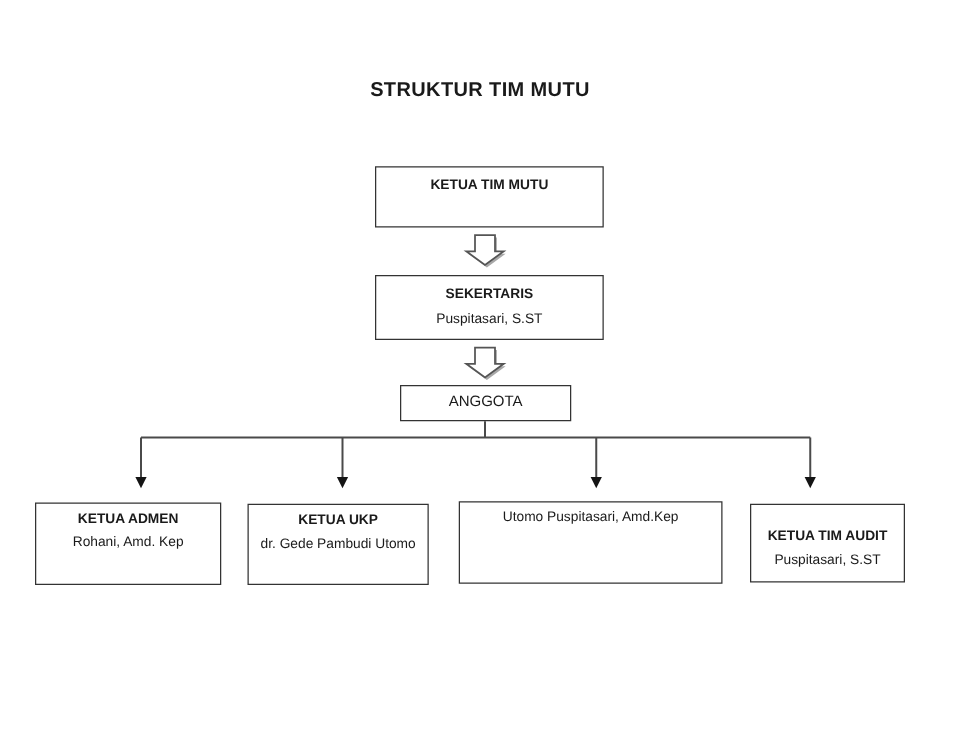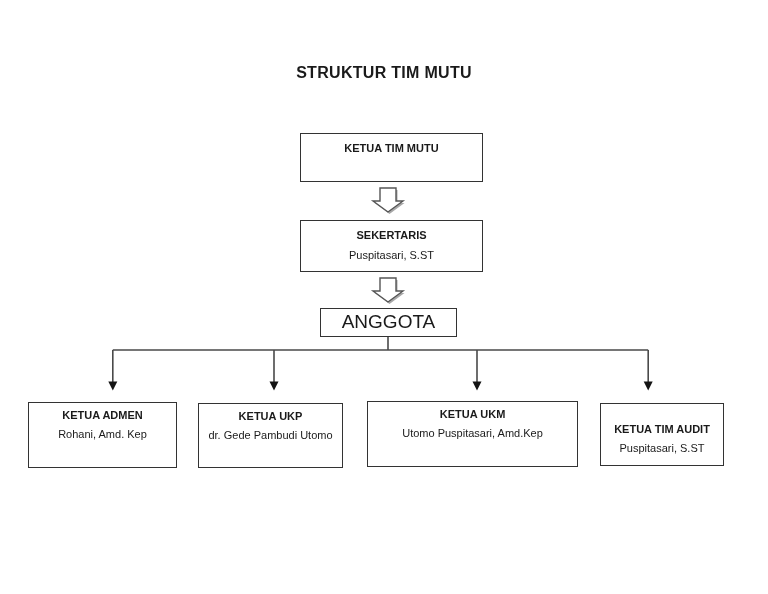--- a/index.html
+++ b/index.html
@@ -39,21 +39,21 @@
     text-align: center;
     font-size: 11px;
     line-height: 20px;
     padding: 4px 4px 0 4px;
   }
   .node .role { font-weight: bold; }
   .node-root   { left: 300px; top: 133px; width: 183px; height: 49px; }
   .node-sec    { left: 300px; top: 220px; width: 183px; height: 52px; }
   .node-anggota {
     left: 320px; top: 308px; width: 137px; height: 29px;
-    font-size: 19px; line-height: 25px; padding: 0;
+    font-size: 12px; line-height: 25px; padding: 0;
   }
   .node-b1 { left: 28px;  top: 402px; width: 149px; height: 66px; line-height: 19px; padding-top: 3px; }
   .node-b2 { left: 198px; top: 403px; width: 145px; height: 65px; line-height: 19px; padding-top: 3px; }
   .node-b3 { left: 367px; top: 401px; width: 211px; height: 66px; line-height: 19px; padding-top: 3px; }
   .node-b4 { left: 600px; top: 403px; width: 124px; height: 63px; line-height: 19px; padding-top: 16px; }
   .arrow-shadow { fill: #a8a8a8; stroke: none; }
   .arrow-body   { fill: #ffffff; stroke: #555555; stroke-width: 1.4; }
   .branch-line  { fill: none; stroke: #4a4a4a; stroke-width: 1.6; }
   .arrow-head   { fill: #141414; stroke: none; }
 </style>
@@ -100,21 +100,20 @@
     <div class="role">KETUA UKP</div>
     <div class="name">dr. Gede Pambudi Utomo</div>
   </div>
 
   <div class="node node-b1">
     <div class="role">KETUA ADMEN</div>
     <div class="name">Rohani, Amd. Kep</div>
   </div>
 
   <div class="node node-b3">
-    <div class="role">KETUA UKM</div>
     <div class="name">Utomo Puspitasari, Amd.Kep</div>
   </div>
 
   <div class="node node-b4">
     <div class="role">KETUA TIM AUDIT</div>
     <div class="name">Puspitasari, S.ST</div>
   </div>
 
 </div>
 

